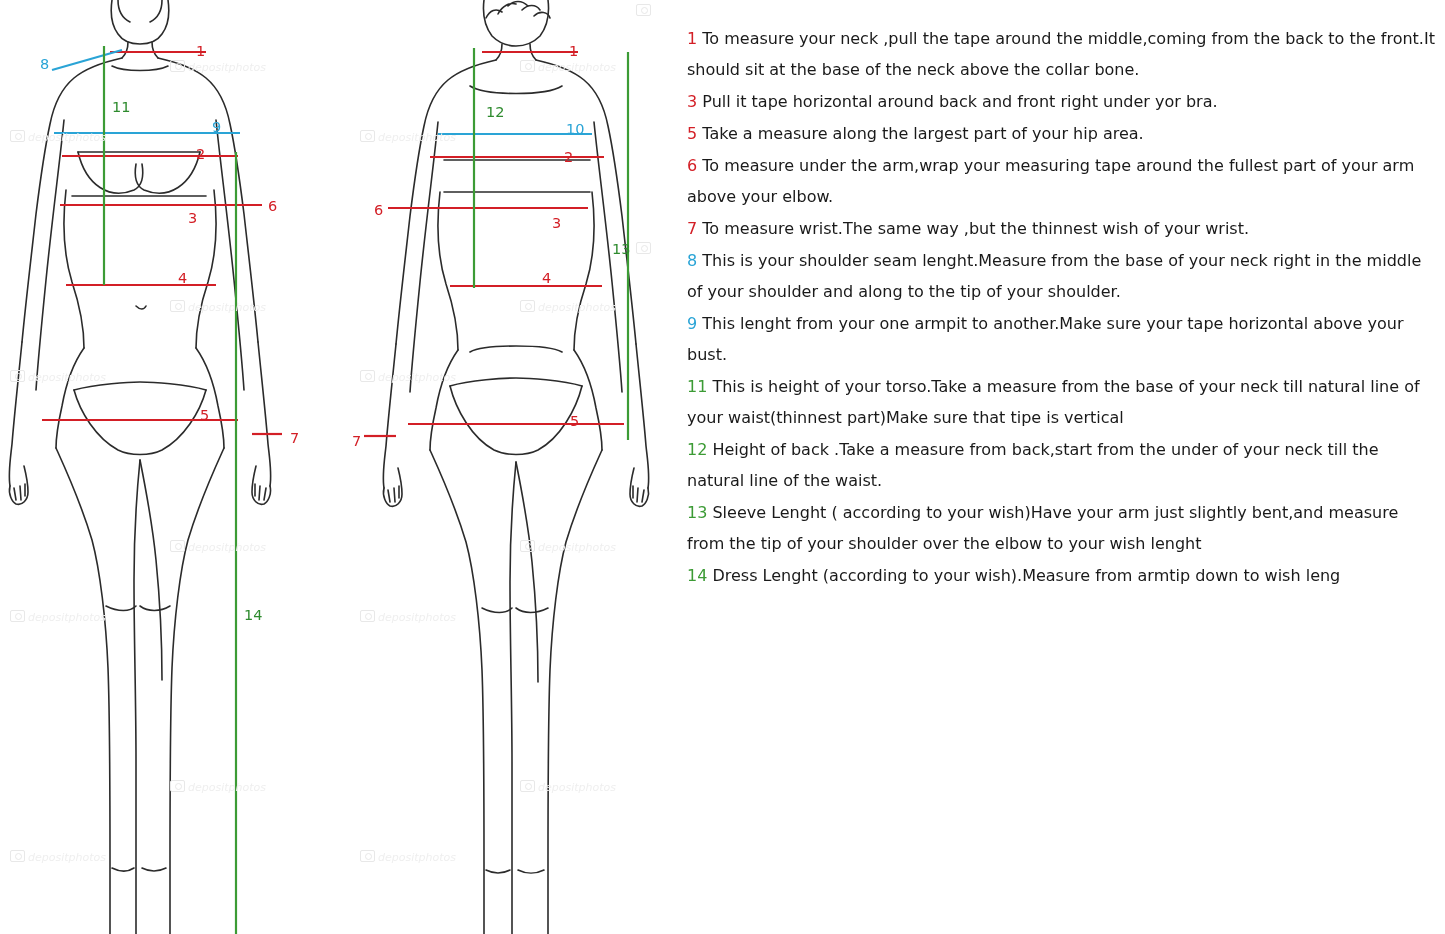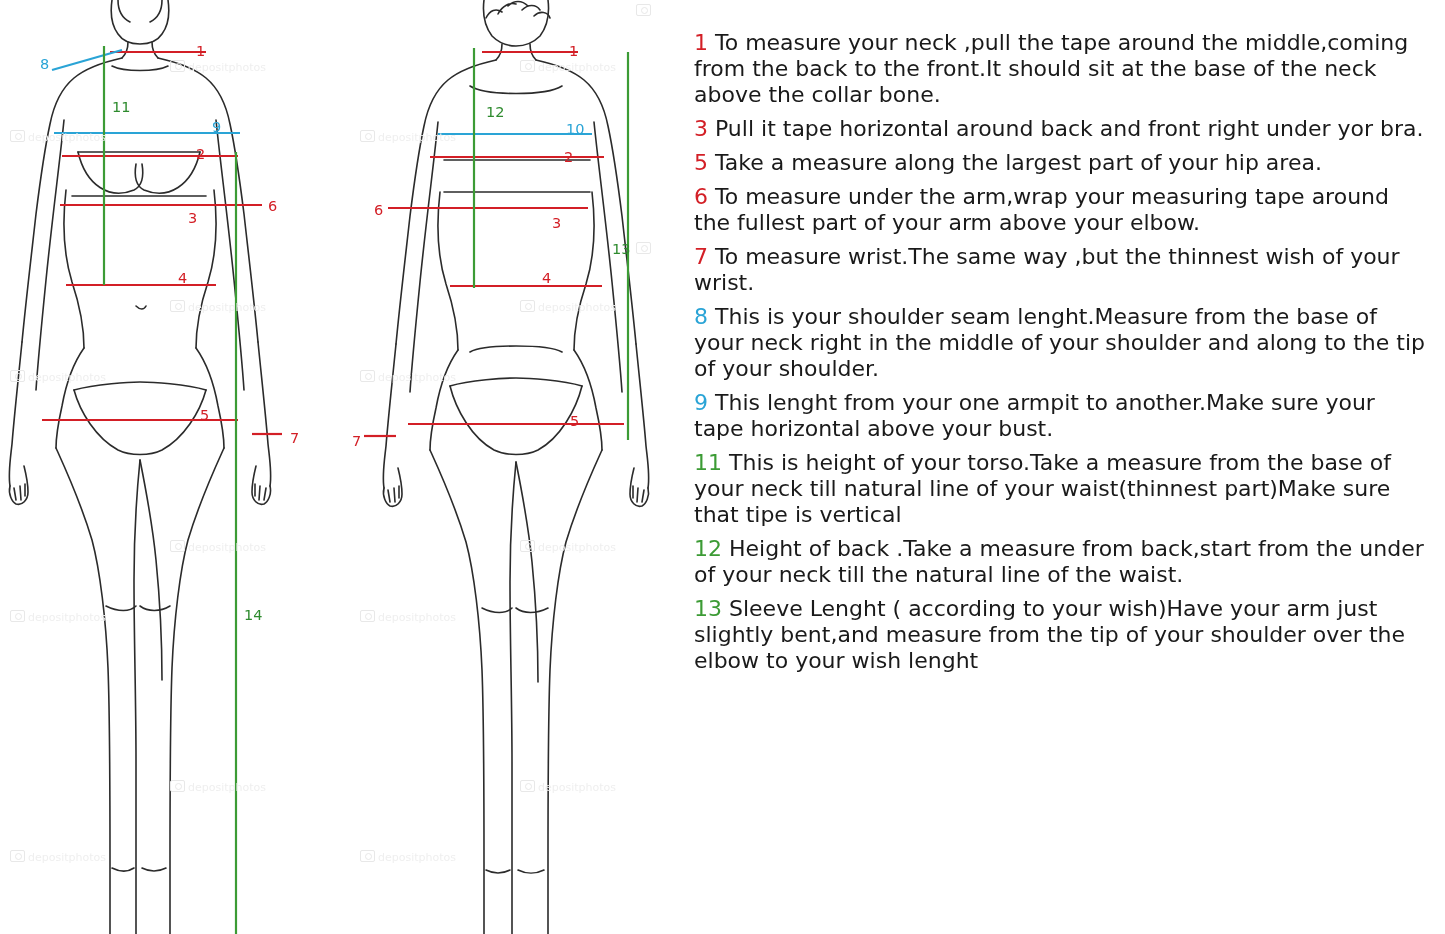--- a/index.html
+++ b/index.html
@@ -31,20 +31,21 @@
 
   
   .wm {
     position: absolute;
     color: #efefef;
     font-size: 11px;
     font-family: "DejaVu Sans", sans-serif;
     white-space: nowrap;
     pointer-events: none;
     user-select: none;
+    font-style: italic;
   }
   .wm .cam {
     display: inline-block;
     width: 13px; height: 10px;
     border: 1.3px solid #e8e8e8;
     border-radius: 2px;
     position: relative;
     vertical-align: -1px;
     margin-right: 3px;
   }
@@ -60,24 +61,24 @@
   
   #instructions {
     position: absolute;
     left: 686px;
     top: 22px;
     width: 752px;
     height: 912px;
     overflow: hidden;
   }
   .line {
-    font-size: 22px;
-    line-height: 26px;
+    font-size: 16px;
+    line-height: 31px;
     color: #1a1a1a;
-    margin: 8px;
+    margin: 1px;
     padding: 0;
     font-family: "DejaVu Sans", sans-serif;
   }
   .line .num { font-weight: 400; }
   .num.red { color: #d31f26; }
   .num.green { color: #3c9b35; }
   .num.blue { color: #2aa4d6; }
 
   
   .lbl {
@@ -289,15 +290,16 @@
     <p class="line"><span class="num red">1</span><span>  To measure your neck ,pull the tape around the middle,coming from the back to the front.It should sit at the base of the neck above the collar bone.</span></p>
     <p class="line"><span class="num red">3</span><span> Pull it tape horizontal around back and front right under yor bra.</span></p>
     <p class="line"><span class="num red">5</span><span> Take a measure along the largest part of your hip area.</span></p>
     <p class="line"><span class="num red">6</span><span> To measure under the arm,wrap your measuring tape around the fullest part of your arm above your elbow.</span></p>
     <p class="line"><span class="num red">7</span><span> To measure wrist.The same way ,but the thinnest wish of your wrist.</span></p>
     <p class="line"><span class="num blue">8</span><span> This is your shoulder seam lenght.Measure from the base of your neck right in the middle of your shoulder and along to the tip of your shoulder.</span></p>
     <p class="line"><span class="num blue">9</span><span> This lenght from your one armpit to another.Make sure your tape horizontal above your bust.</span></p>
     <p class="line"><span class="num green">11</span><span> This is height of your torso.Take a measure from the base of your neck till natural line of your waist(thinnest part)Make sure that tipe is vertical</span></p>
     <p class="line"><span class="num green">12</span><span> Height of back .Take a measure from back,start from the under of your neck till the natural line of the waist.</span></p>
     <p class="line"><span class="num green">13</span><span> Sleeve Lenght ( according to your wish)Have your arm just slightly bent,and measure from the tip of your shoulder over the elbow to your wish lenght</span></p>
+    <p class="line"><span class="num green">14</span><span> Dress Lenght (according to your wish).Measure from  armtip down to wish leng</span></p>
   </div>
 
 </div>
 
 </body></html>

